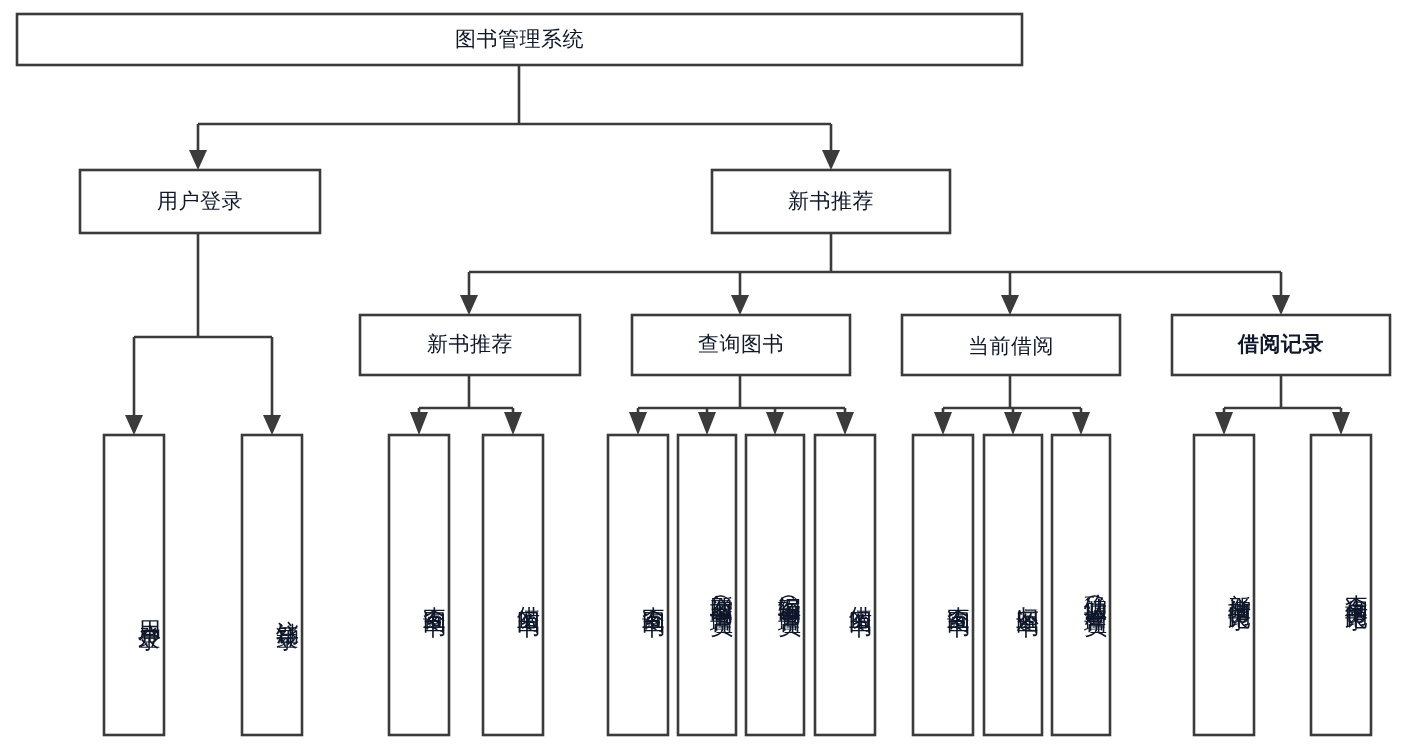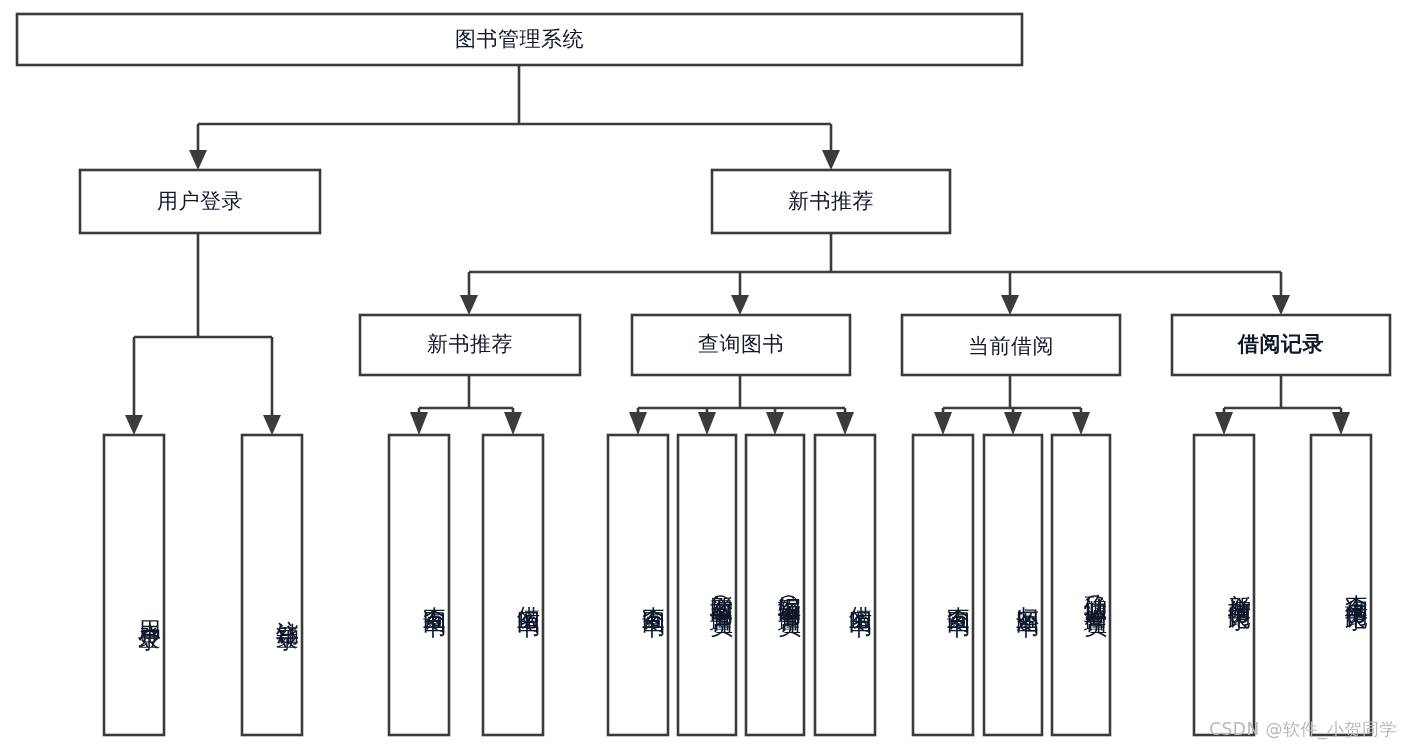--- a/index.html
+++ b/index.html
@@ -216,15 +216,14 @@
   <div class="node-label label-v" style="left:913px; top:514px; width:60px; height:160px; padding-top:0;">查询图书</div>
 
   <div class="node-label label-v" style="left:984px; top:514px; width:58px; height:160px; padding-top:0;">归还图书</div>
 
   <div class="node-label label-v pad-top-sm" style="left:1052px; top:440px; width:58px; height:292px;">确认归还（管理员）</div>
 
   <div class="node-label label-v" style="left:1194px; top:470px; width:60px; height:230px; padding-top:0;">新增借阅记录</div>
 
   <div class="node-label label-v" style="left:1311px; top:470px; width:60px; height:230px; padding-top:0;">查询借阅记录</div>
 
-  <div class="watermark">CSDN @软件_小贺同学</div>
 
 </div>
 
 </body></html>

